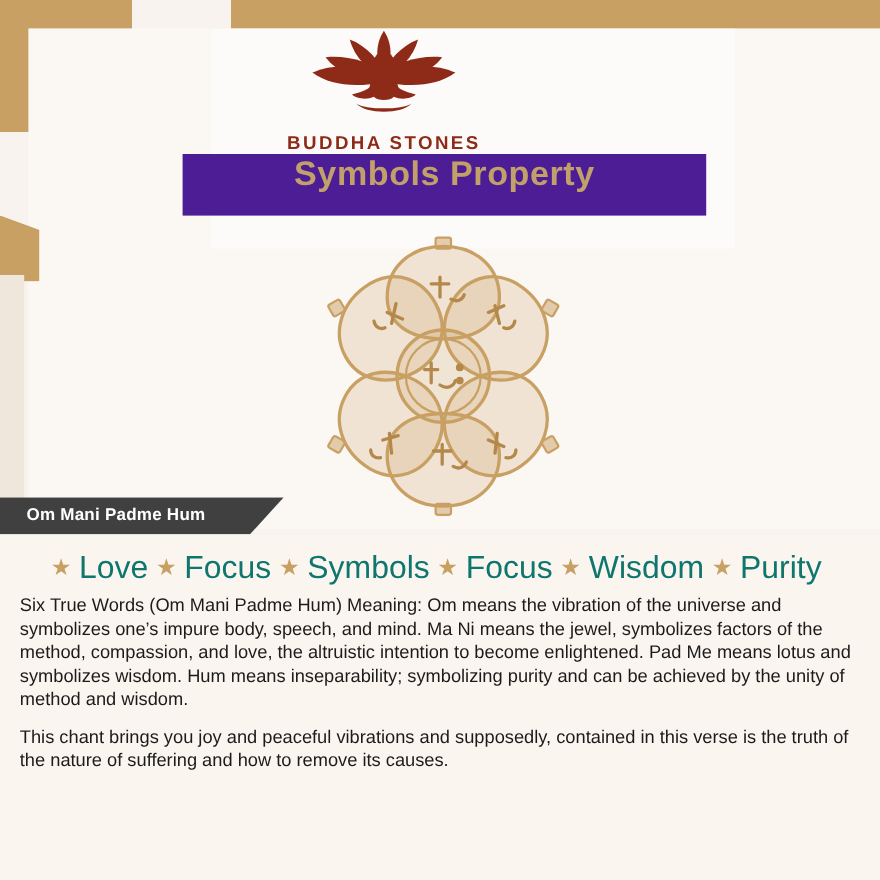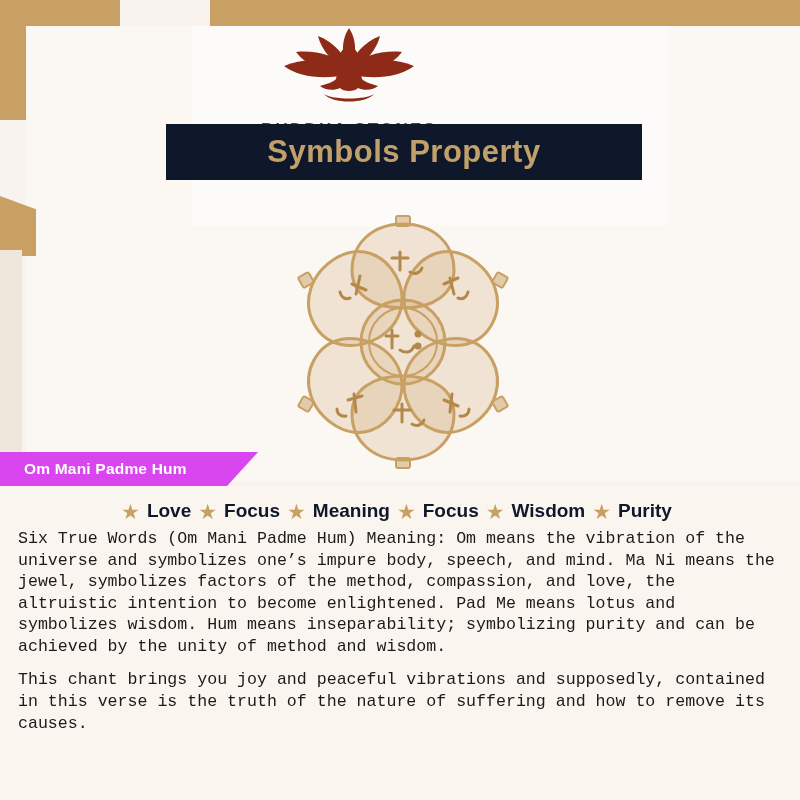--- a/index.html
+++ b/index.html
@@ -86,25 +86,25 @@
     font-size: 17px;
     font-weight: bold;
     letter-spacing: 2.2px;
     color: #8e2b18;
     font-family: "Liberation Sans", sans-serif;
   }
 
   
   .title-bar {
     position: absolute;
-    left: 166px; top: 124px;
+    left: 166px; top: 140px;
     width: 476px; height: 56px;
-    background: #0f172a;
+    background: #4c1d95;
     display: flex;
-    align-items: center;
+    align-items: flex-start;
     justify-content: center;
   }
   .title-bar .title {
     font-size: 31px;
     font-weight: bold;
     color: #c2a06a;
     letter-spacing: .5px;
   }
 
   
@@ -112,21 +112,21 @@
     position: absolute;
     left: 258px; top: 212px;
     width: 290px; height: 260px;
   }
 
   
   .tag {
     position: absolute;
     left: 0; top: 452px;
     width: 258px; height: 34px;
-    background: #d946ef;
+    background: #404040;
     clip-path: polygon(0 0, 100% 0, 88% 100%, 0 100%);
     display: flex;
     align-items: center;
     text-align: right;
   }
   .tag-label {
     color: #ffffff;
     font-size: 15.5px;
     font-weight: bold;
     padding-left: 24px;
@@ -141,37 +141,36 @@
     background: #fbf5ef;
   }
   .keywords {
     display: flex;
     align-items: center;
     justify-content: center;
     gap: 0px;
     padding-top: 14px;
   }
   .kw {
-    font-size: 19px;
-    font-weight: bold;
-    color: #0f172a;
+    font-size: 29px;
+    font-weight: normal;
+    color: #0f766e;
     padding: 0 7px;
   }
   .kw-star {
     color: #c9a063;
     font-size: 21px;
     line-height: 1;
   }
   .body-text {
     margin: 6px 18px 0 18px;
     font-size: 16.6px;
     line-height: 1.30;
     color: #1b1b1b;
     text-align: left;
-    font-family: Liberation Mono, monospace;
   }
   .body-text p { margin: 0 0 0 0; }
   .body-text p + p { margin-top: 12px; }
 </style>
 </head>
 <body>
 
 <div class="page">
 
   <div class="corner-tl"></div>
@@ -255,21 +254,21 @@
     <span class="tag-label">Om Mani Padme Hum</span>
   </div>
 
   <div class="lower">
     <div class="keywords">
       <span class="kw-star">★</span>
       <span class="kw">Love</span>
       <span class="kw-star">★</span>
       <span class="kw">Focus</span>
       <span class="kw-star">★</span>
-      <span class="kw">Meaning</span>
+      <span class="kw">Symbols</span>
       <span class="kw-star">★</span>
       <span class="kw">Focus</span>
       <span class="kw-star">★</span>
       <span class="kw">Wisdom</span>
       <span class="kw-star">★</span>
       <span class="kw">Purity</span>
     </div>
     <div class="body-text">
       <p>Six True Words (Om Mani Padme Hum) Meaning: Om means the vibration of the universe and symbolizes one’s impure body, speech, and mind. Ma Ni means the jewel, symbolizes factors of the method, compassion, and love, the altruistic intention to become enlightened. Pad Me means lotus and symbolizes wisdom. Hum means inseparability; symbolizing purity and can be achieved by the unity of method and wisdom.</p>
       <p>This chant brings you joy and peaceful vibrations and supposedly, contained in this verse is the truth of the nature of suffering and how to remove its causes.</p>

